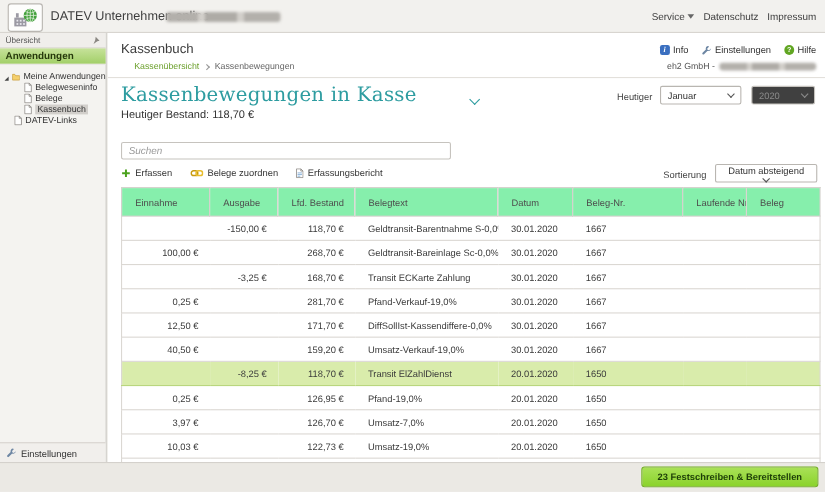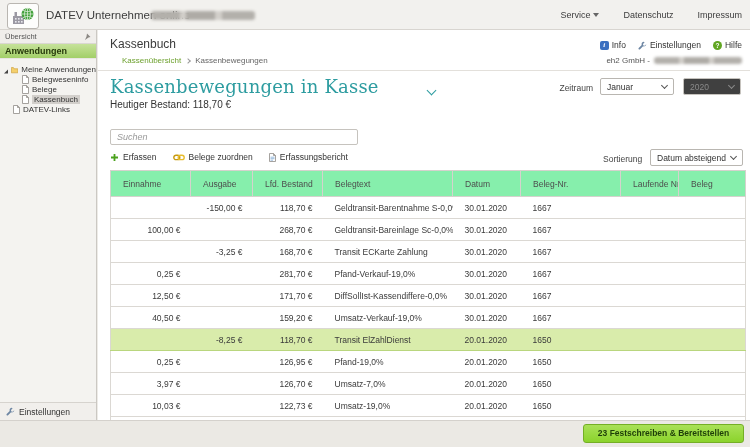--- a/index.html
+++ b/index.html
@@ -7,21 +7,21 @@
     font-family:"Liberation Sans",sans-serif;overflow:hidden;color:#333;}
   
   .topbar{position:absolute;left:0;top:0;width:750px;height:30px;background:#f2f1ee;
     border-bottom:1px solid #d8d5d0;box-sizing:border-box;}
   .logo-box{position:absolute;left:7px;top:3px;width:30px;height:24px;background:#fdfdfc;
     border:1px solid #b9b6b1;border-radius:3px;display:flex;align-items:center;justify-content:center;}
   .app-title{position:absolute;left:46px;top:9px;font-size:11.5px;color:#3d3d3d;}
   .blur-blob{background:linear-gradient(90deg,#b3b0ab 0 28%,#d2cfca 28% 34%,#aeaba6 34% 62%,#d2cfca 62% 68%,#b3b0ab 68% 100%);
     filter:blur(1.6px);border-radius:3px;}
   .user-blur{position:absolute;left:151px;top:11px;width:104px;height:9px;}
-  .topnav{position:absolute;right:8px;top:10px;display:flex;gap:24px;font-size:9px;color:#3d3d3d;align-items:center;}
+  .topnav{position:absolute;right:8px;top:10px;display:flex;gap:8px;font-size:9px;color:#3d3d3d;align-items:center;}
   .topnav .item{display:flex;align-items:center;gap:3px;cursor:pointer;}
   .caret-down{width:0;height:0;border-left:3px solid transparent;border-right:3px solid transparent;border-top:4px solid #666;}
   
   .sidebar{position:absolute;left:0;top:30px;width:97px;height:390px;background:#f4f3f0;
     border-right:1px solid #cbc8c3;box-sizing:border-box;}
   .panel-head{height:13px;line-height:13px;font-size:7.5px;color:#555;background:#f0eeeb;
     border-bottom:1px solid #dad7d2;padding:0 5px;display:flex;justify-content:space-between;align-items:center;}
   .apps-head{height:14px;line-height:14px;font-size:9px;font-weight:bold;color:#26390b;
     background:linear-gradient(#c6e29a,#a2cf68);border-bottom:1px solid #e8e6e2;padding-left:5px;}
   .tree{padding:5px 0 0 4px;font-size:8px;color:#333;}
@@ -51,27 +51,27 @@
   .heading-chev{position:absolute;left:330px;top:57px;width:6px;height:6px;border-right:1.4px solid #2d9ca0;
     border-bottom:1.4px solid #2d9ca0;transform:rotate(45deg);cursor:pointer;}
   .period-label{position:absolute;left:425px;top:53px;width:70px;text-align:right;font-size:8.5px;color:#444;}
   .select{position:absolute;height:17px;box-sizing:border-box;border:1px solid #b9b6b1;background:#fff;border-radius:2px;
     font-size:8.5px;color:#333;display:flex;align-items:center;padding:0 6px;justify-content:space-between;cursor:pointer;}
   .select .chev{width:4px;height:4px;border-right:1.2px solid #555;border-bottom:1.2px solid #555;transform:rotate(45deg);margin-top:-2px;}
   .sel-month{left:502px;top:48px;width:74px;}
   .sel-year{left:585px;top:48px;width:58px;background:#404040;border-color:#c6c3be;color:#8a8a8a;}
   .sel-year .chev{border-color:#8a8a8a;}
   .balance{position:absolute;left:12px;top:69px;font-size:10px;color:#333;}
-  .search-input{position:absolute;left:12px;top:99px;width:248px;height:16px;box-sizing:border-box;
+  .search-input{position:absolute;left:12px;top:99px;width:300px;height:16px;box-sizing:border-box;
     border:1px solid #c6c3be;border-radius:2px;font-size:9px;padding:0 6px;color:#333;font-family:"Liberation Sans",sans-serif;}
   .search-input::placeholder{font-style:italic;color:#9a9a9a;}
   .toolbar{position:absolute;left:12px;top:122px;display:flex;gap:16px;font-size:8.5px;color:#333;align-items:center;}
   .toolbar .tbtn{display:flex;align-items:center;gap:4px;cursor:pointer;}
   .sort-label{position:absolute;left:505px;top:124px;font-size:8.5px;color:#444;}
-  .sel-sort{left:552px;top:119px;width:93px;}
+  .sel-sort{left:552px;top:119px;width:93px;flex-direction:column;}
   
   .grid{position:absolute;left:12px;top:140px;}
   table{width:635px;table-layout:fixed;border-collapse:collapse;font-size:8.5px;}
   th{height:25px;background:#86efac;border:1px solid #d5d2cd;font-weight:normal;color:#4d4d4d;
     text-align:left;padding:0 2px 0 12px;white-space:nowrap;overflow:hidden;}
   td{height:21px;border-bottom:1px solid #dbd8d3;padding:0 10px 0 12px;color:#3a3a3a;background:#fff;
     white-space:nowrap;overflow:hidden;}
   td:first-child{border-left:1px solid #dbd8d3;}
   td:last-child{border-right:1px solid #dbd8d3;}
   td.num{text-align:right;}
@@ -204,21 +204,21 @@
     <div class="company">
       <span>eh2 GmbH -</span>
       <span class="company-blur blur-blob"></span>
     </div>
 
     <div class="divider"></div>
 
     <div class="heading">Kassenbewegungen in Kasse</div>
     <div class="heading-chev"></div>
 
-    <div class="period-label">Zeitraum</div>
+    <div class="period-label">Heutiger</div>
     <div class="select sel-month">
       <span>Januar</span>
       <span class="chev"></span>
     </div>
     <div class="select sel-year">
       <span>2020</span>
       <span class="chev"></span>
     </div>
 
     <div class="balance">

